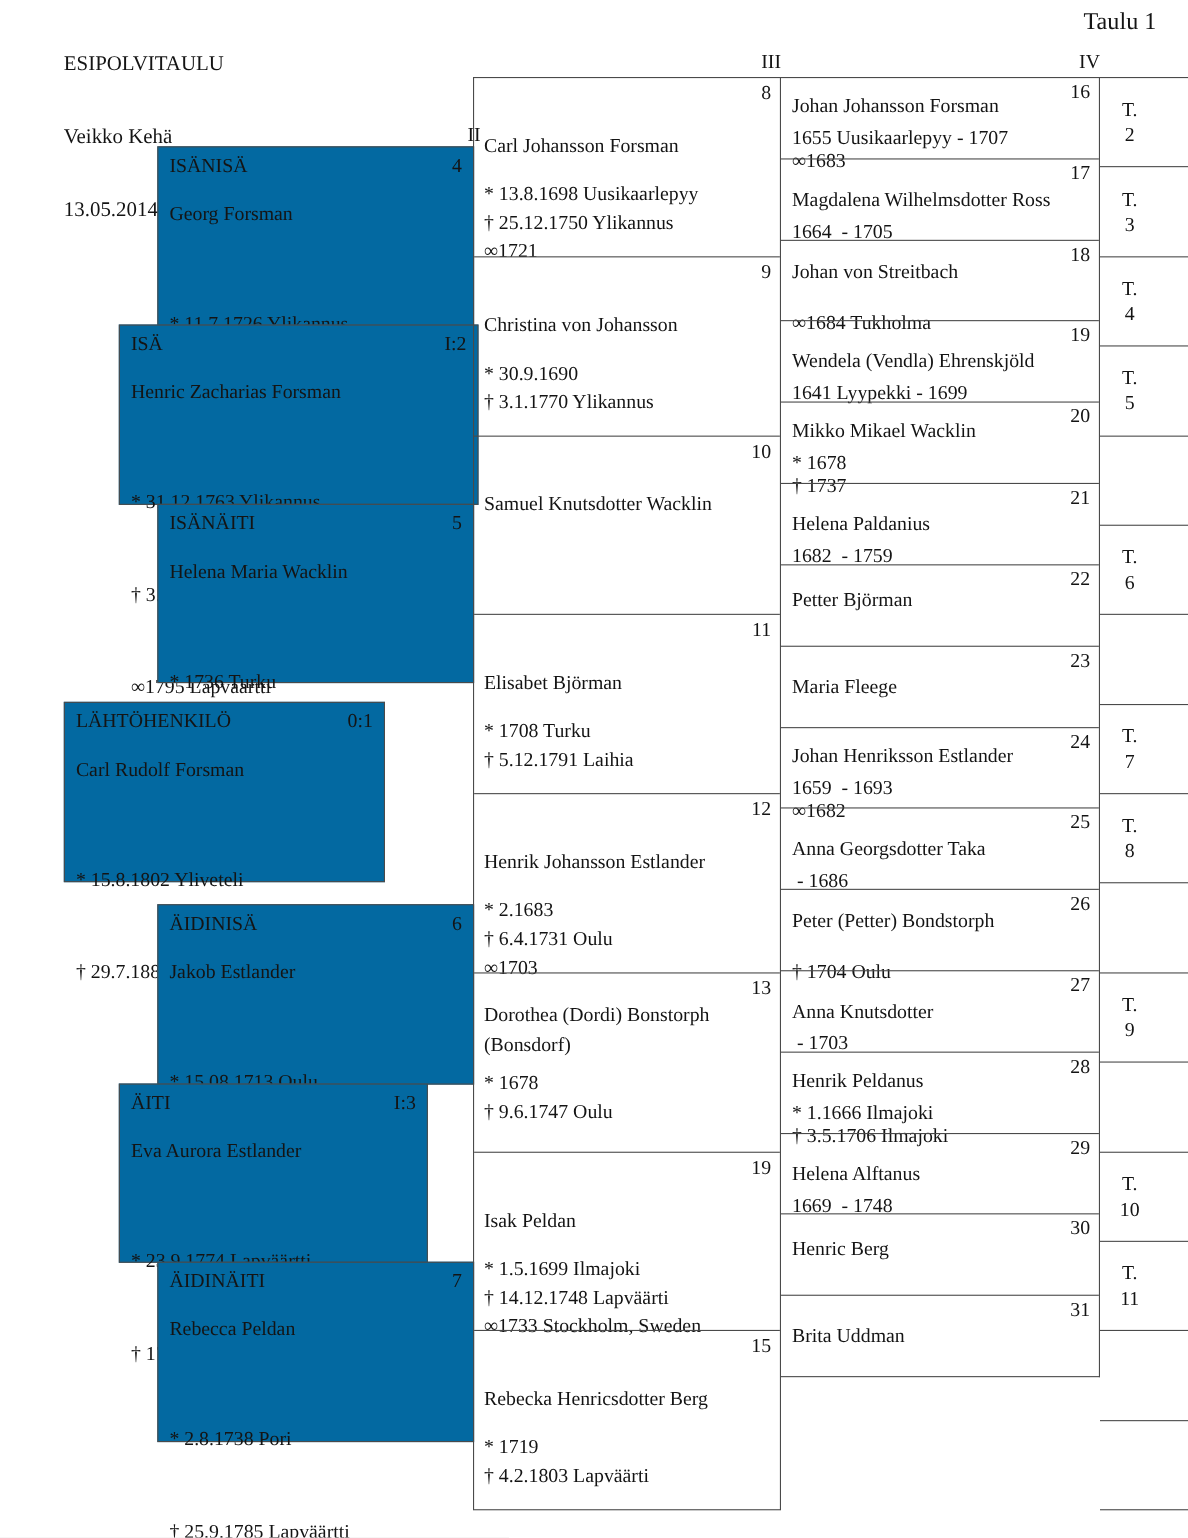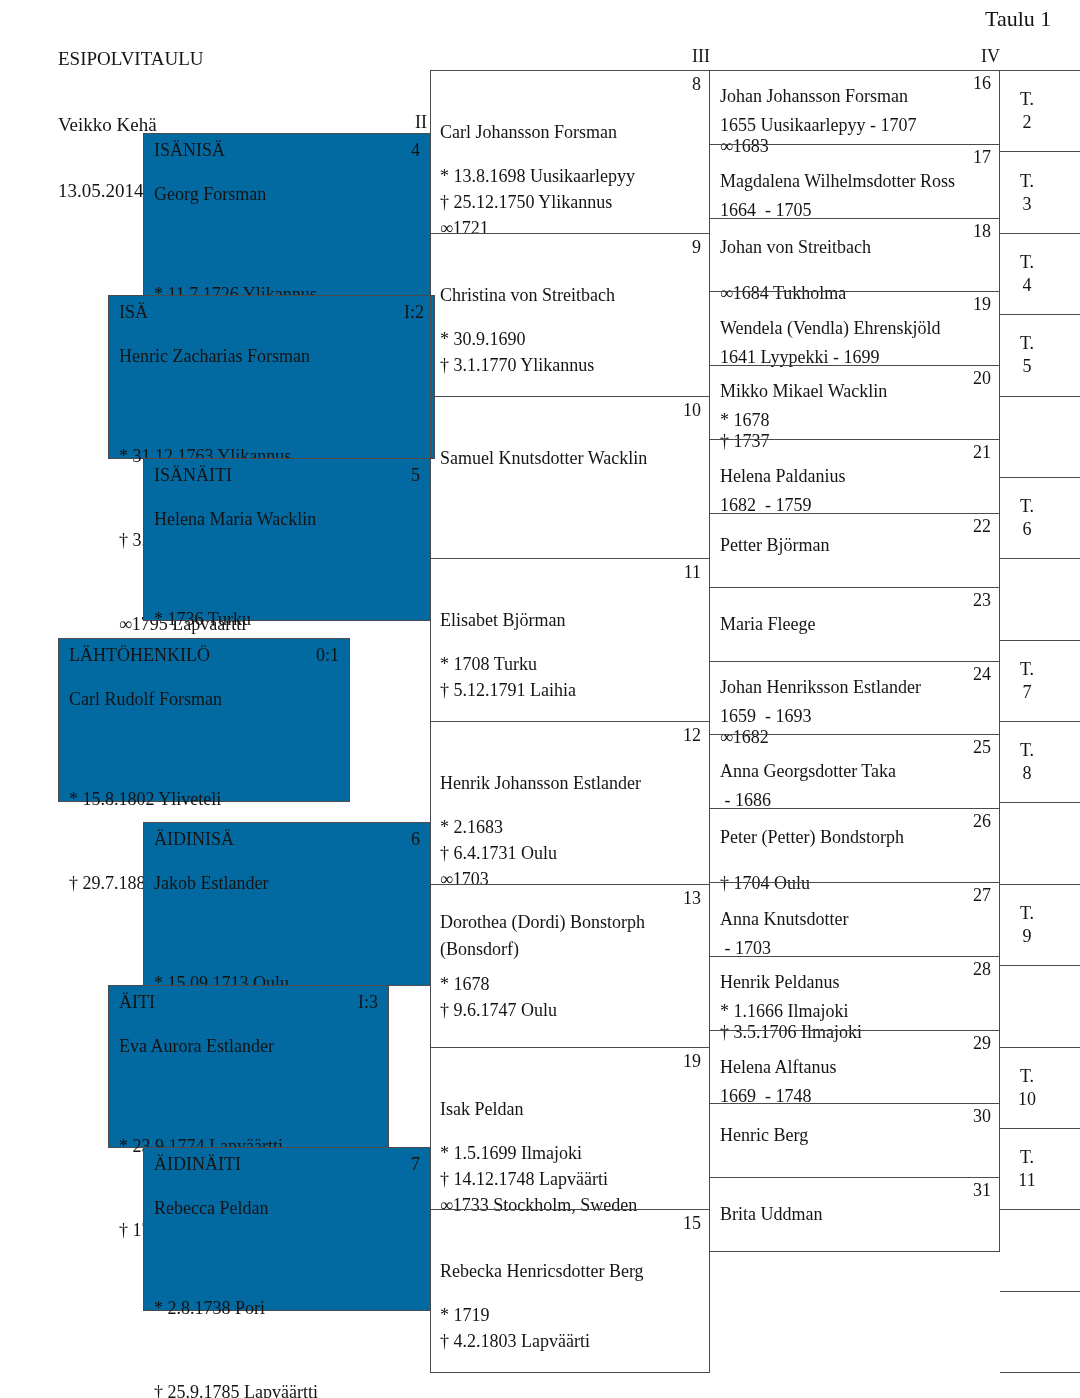--- a/index.html
+++ b/index.html
@@ -4,21 +4,21 @@
 <style>
   html,body{margin:0;padding:0;background:#e8e8e8}
   .page{position:relative;width:1080px;height:1398px;background:#ffffff;overflow:hidden;
         font-family:"Liberation Serif","DejaVu Serif",serif;color:#141414;font-size:18px}
   .page *{box-sizing:border-box}
 
   
   .hdr{position:absolute;left:58px;top:4px;font-size:19px;line-height:22px;white-space:pre}
   .taulu{position:absolute;left:985px;top:6px;font-size:22px;white-space:pre}
   .gh{position:absolute;text-align:right;font-size:18px}
-  .gh2{left:139px;width:288px;top:112px}
+  .gh2{left:149px;width:288px;top:112px}
   .gh3{left:430px;width:280px;top:46px}
   .gh4{left:710px;width:290px;top:46px}
 
   
   .lbox{position:absolute;border:1px solid #4a4a4a;background:#0369a1}
   .btitle{position:absolute;top:6px;left:10px;right:10px;display:flex;justify-content:space-between;white-space:pre}
   .bname{position:absolute;top:50px;left:10px;white-space:pre}
   .bdates{position:absolute;top:90px;left:10px;line-height:28px;white-space:pre}
   .b4 {left:143px;top:133px;width:288px;height:163px}
   .bI2{left:108px;top:295px;width:327px;height:164px}
@@ -114,21 +114,21 @@
       <div>* 15.8.1802 Yliveteli</div>
       <div>† 29.7.1882 Vaasa</div>
       <div></div>
     </div>
   </div>
 
   <div class="lbox b6">
     <div class="btitle"><span>ÄIDINISÄ</span><span>6</span></div>
     <div class="bname"><span>Jakob Estlander</span><span class="u"></span><span></span></div>
     <div class="bdates">
-      <div>* 15.09.1713 Oulu</div>
+      <div>* 15.08.1713 Oulu</div>
       <div>† 1.4.1785 Lapväärtti</div>
       <div>∞1754</div>
     </div>
   </div>
 
   <div class="lbox bI3">
     <div class="btitle"><span>ÄITI</span><span>I:3</span></div>
     <div class="bname"><span>Eva </span><span class="u">Aurora</span><span> Estlander</span></div>
     <div class="bdates">
       <div>* 23.9.1774 Lapväärtti</div>
@@ -148,21 +148,21 @@
   </div>
 
   <div class="grid3">
     <div class="c3">
       <div class="cnum">8</div>
       <div class="cname"><div><span></span><span class="u">Carl</span><span> Johansson Forsman</span></div></div>
       <div class="cdates"><div>* 13.8.1698 Uusikaarlepyy</div><div>† 25.12.1750 Ylikannus</div><div>∞1721</div></div>
     </div>
     <div class="c3">
       <div class="cnum">9</div>
-      <div class="cname"><div><span>Christina von Streitbach</span><span class="u"></span><span></span></div></div>
+      <div class="cname"><div><span>Christina von Johansson</span><span class="u"></span><span></span></div></div>
       <div class="cdates"><div>* 30.9.1690</div><div>† 3.1.1770 Ylikannus</div><div></div></div>
     </div>
     <div class="c3">
       <div class="cnum">10</div>
       <div class="cname"><div><span>Samuel Knutsdotter Wacklin</span><span class="u"></span><span></span></div></div>
     </div>
     <div class="c3">
       <div class="cnum">11</div>
       <div class="cname"><div><span>Elisabet Björman</span><span class="u"></span><span></span></div></div>
       <div class="cdates"><div>* 1708 Turku</div><div>† 5.12.1791 Laihia</div><div></div></div>

